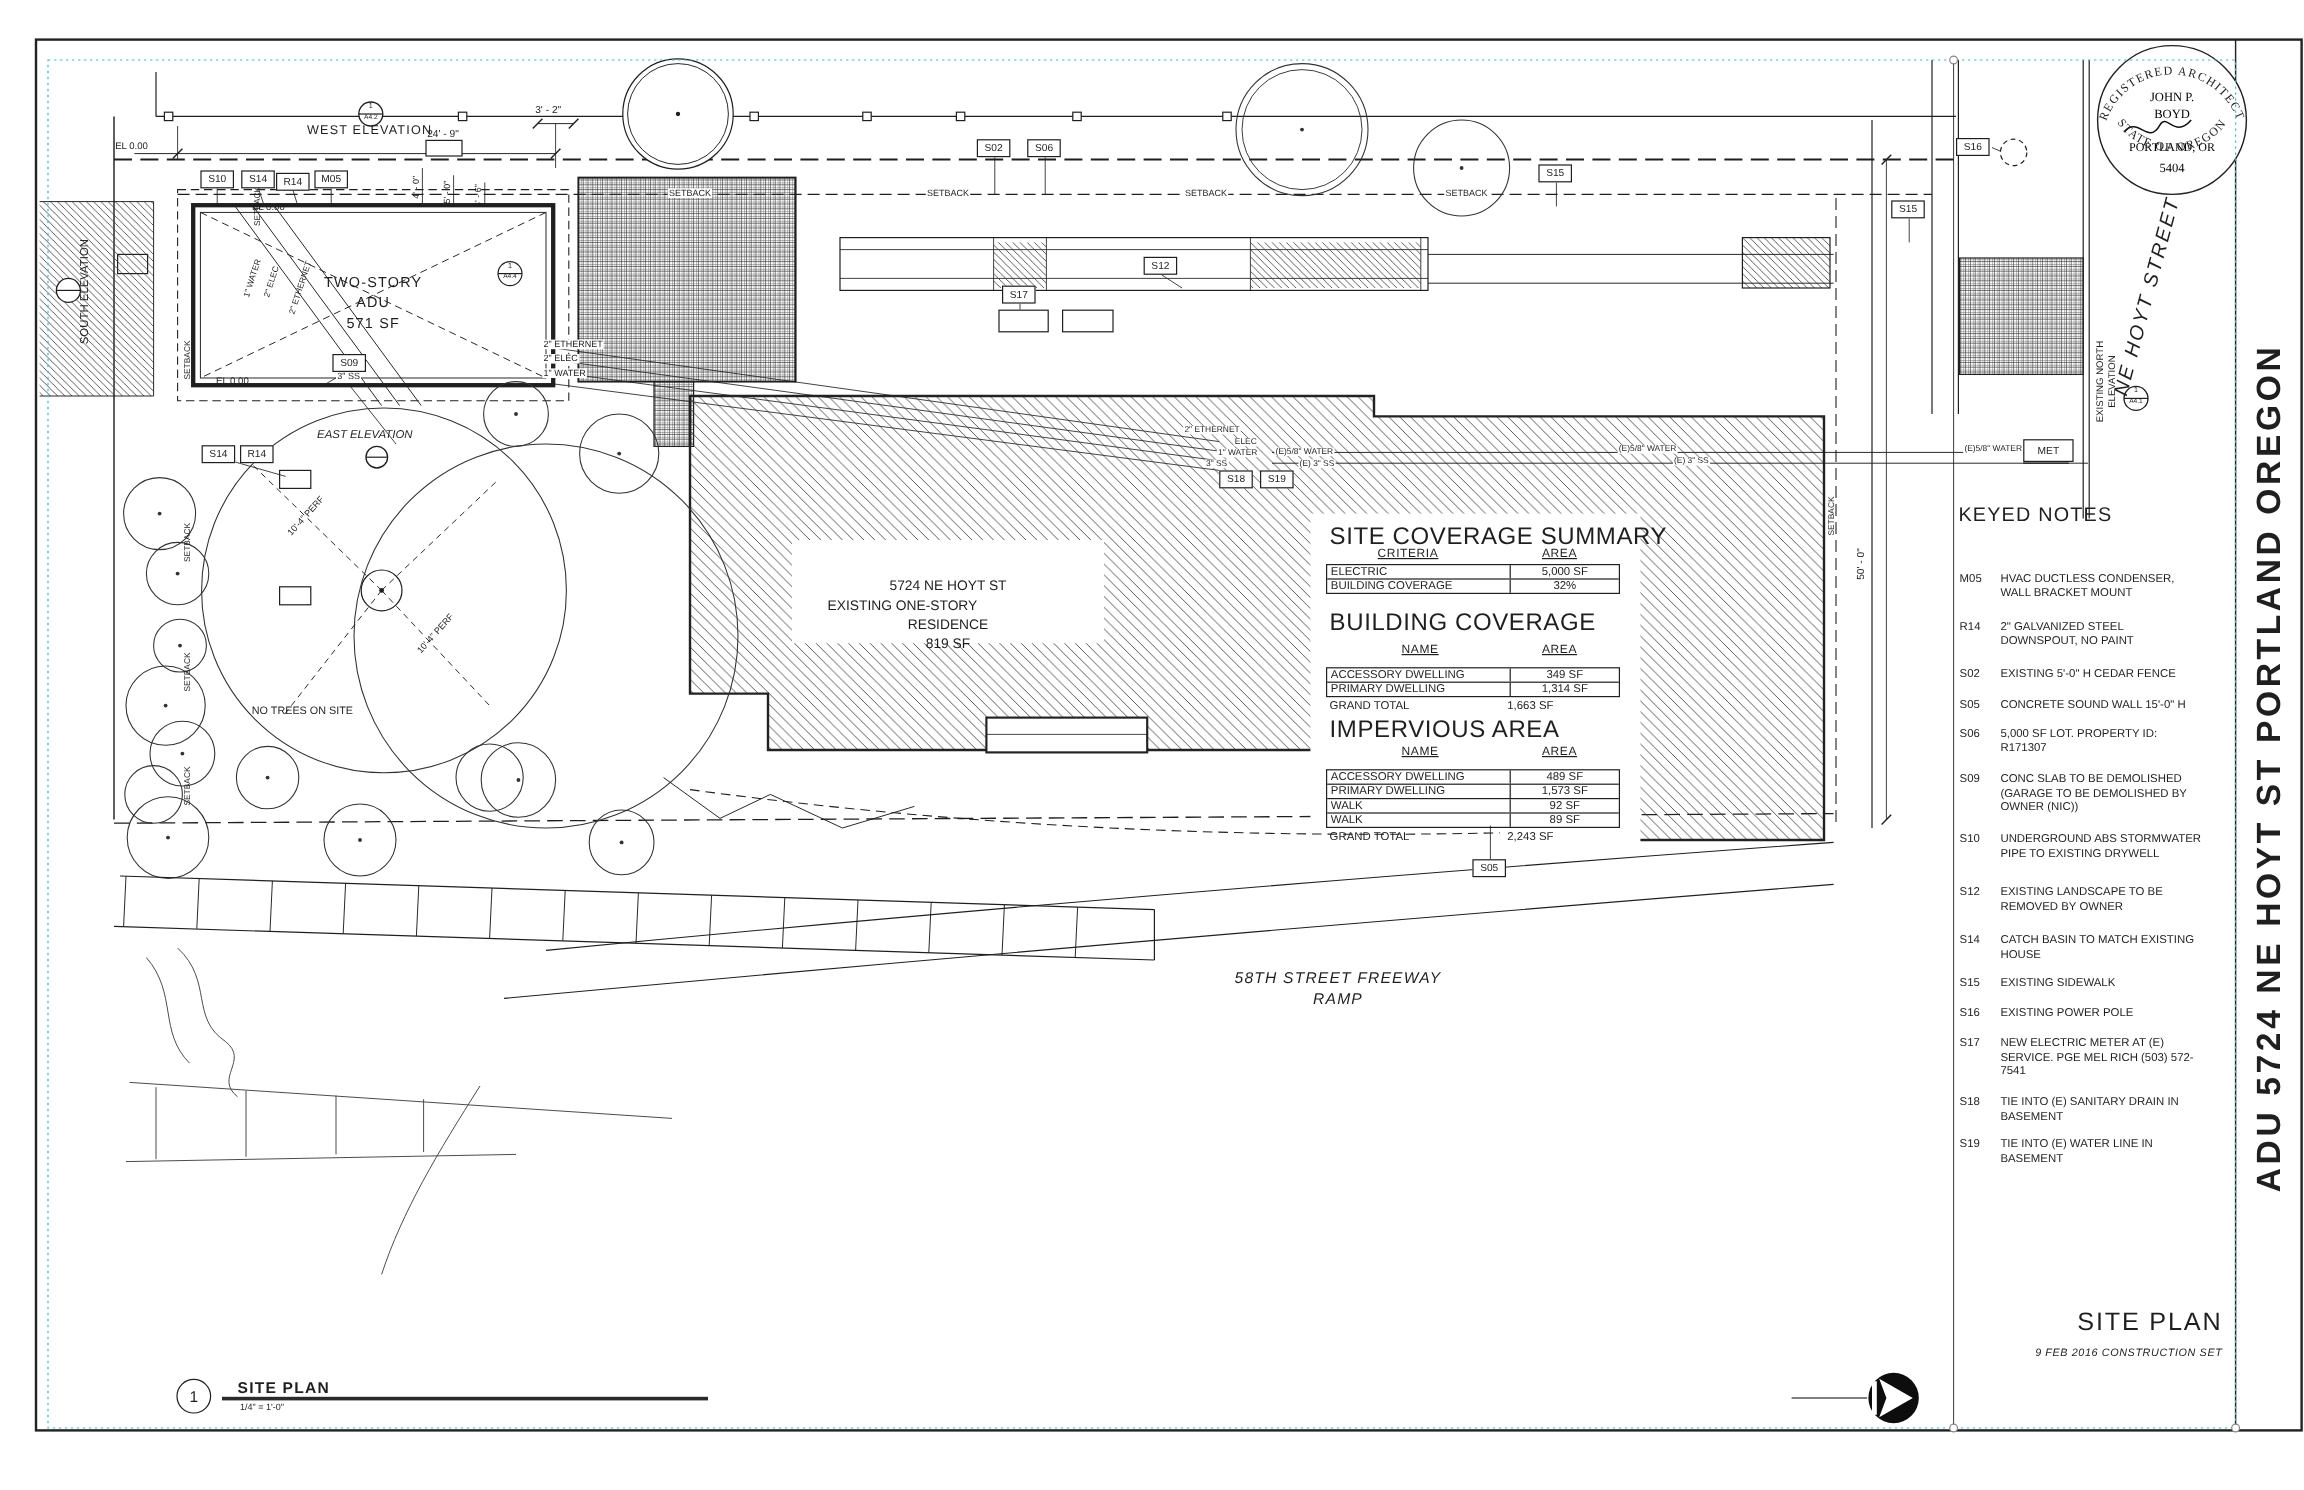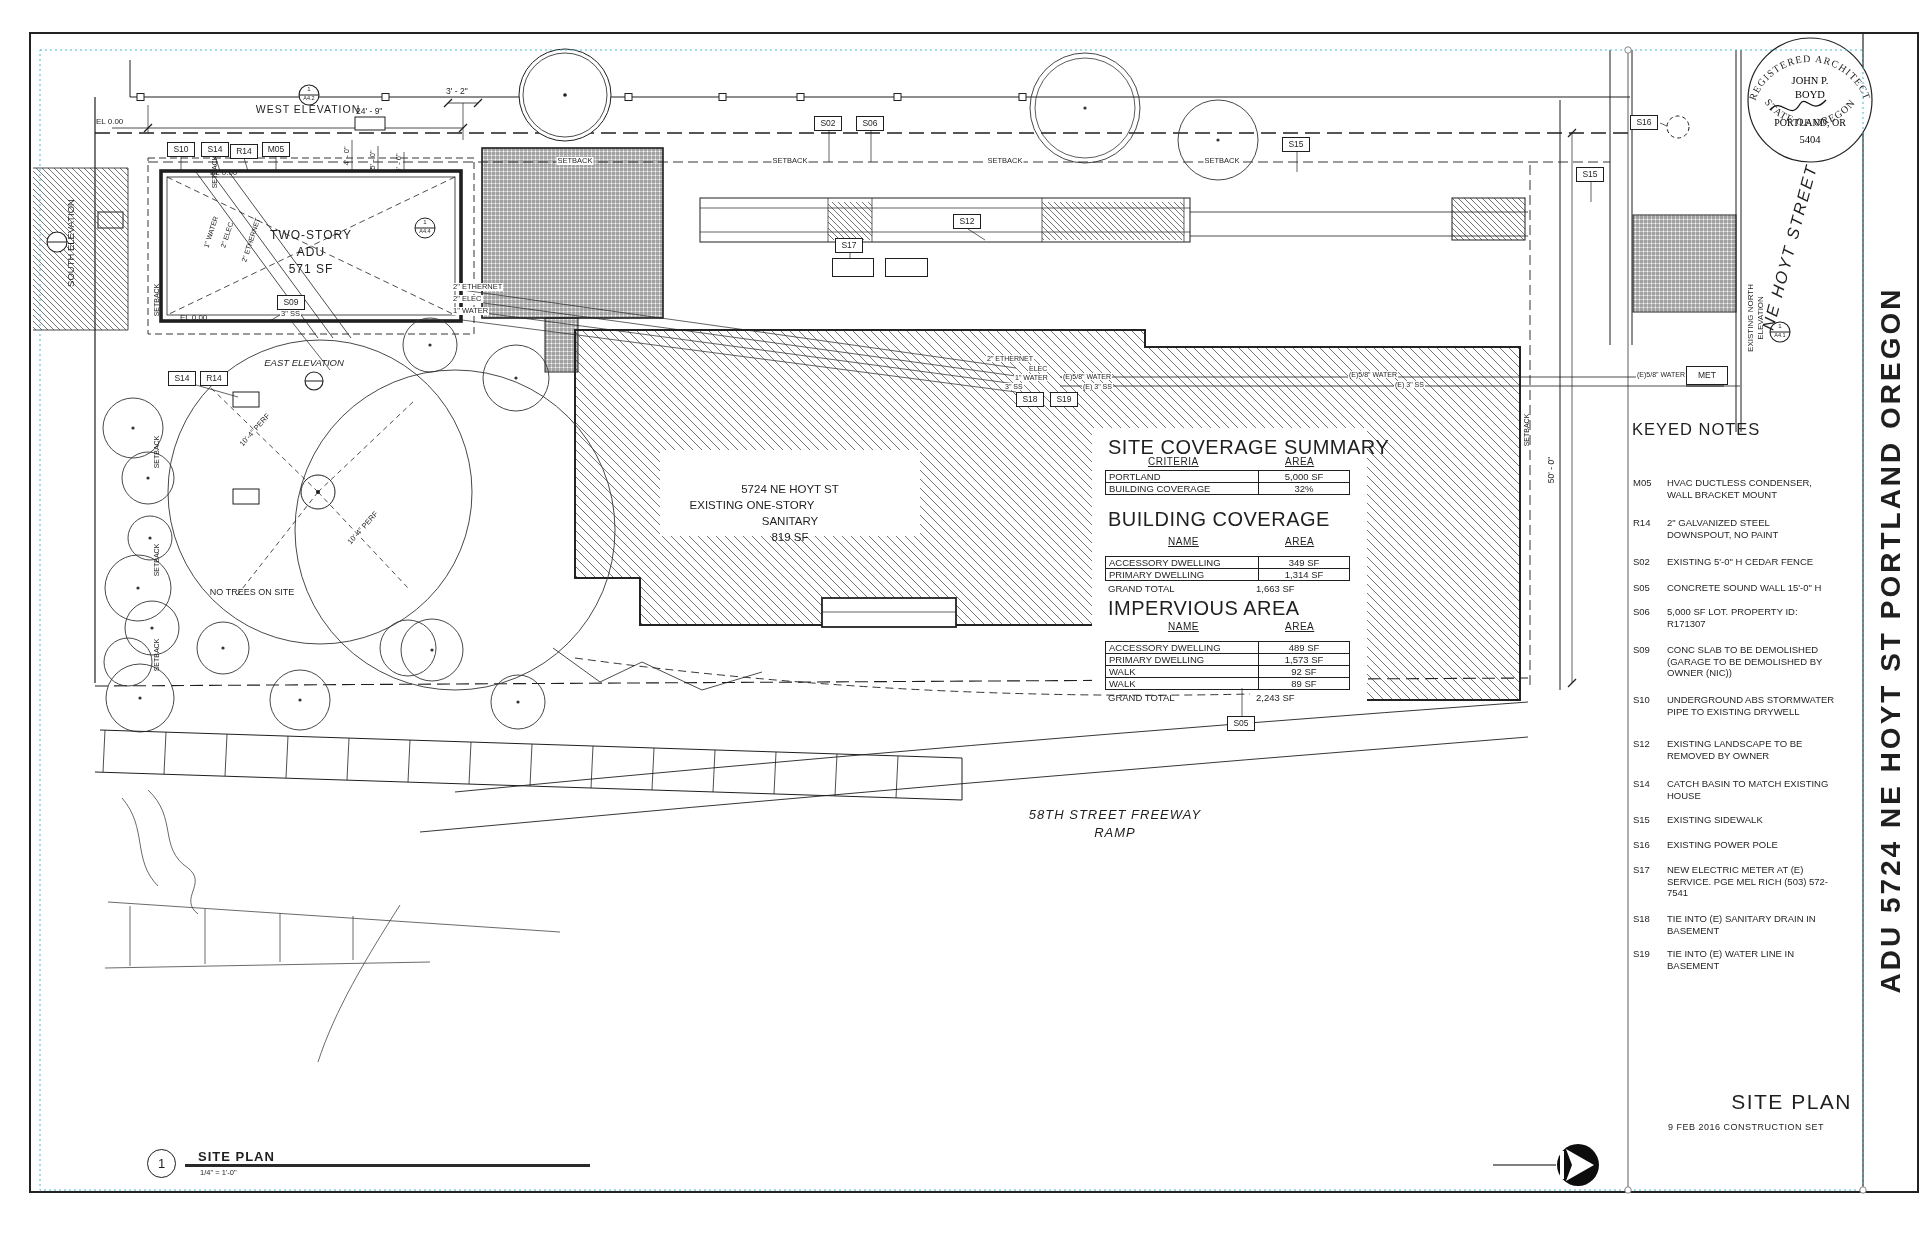--- a/index.html
+++ b/index.html
@@ -25,21 +25,21 @@
   .dc2{width:90px;text-align:center;font-size:9.5px;line-height:11px;}
   .thead{position:absolute;font-size:10px;text-decoration:underline;letter-spacing:0.5px;}
   .theading{position:absolute;font-size:20px;letter-spacing:0.5px;}
   .kn{position:absolute;display:flex;left:1633px;width:202px;}
   .kn-code{width:34px;font-size:9.5px;flex:none;}
   .kn-text{width:168px;font-size:9.5px;line-height:11.5px;white-space:normal;}
   .sheetnum{position:absolute;left:1632px;top:1140px;width:214px;height:48px;background:#0b0b0b;
             color:#fff;font-size:36px;font-weight:bold;text-align:right;padding-right:14px;line-height:48px;}
   .titleblock-title{position:absolute;left:1640px;top:1090px;width:212px;text-align:right;
             font-size:21px;letter-spacing:1.5px;}
-  .titleblock-date{position:absolute;left:1640px;top:1122px;width:212px;text-align:center;font-size:9px;letter-spacing:0.5px;}
+  .titleblock-date{position:absolute;left:1640px;top:1122px;width:212px;text-align:right;font-size:9px;letter-spacing:0.5px;font-style:italic;}
   .projtitle{position:absolute;left:1891px;top:640px;width:820px;transform:translate(-50%,-50%) rotate(-90deg);
             text-align:center;font-size:28px;font-weight:bold;letter-spacing:3px;white-space:nowrap;}
   .dtitle-rule{position:absolute;left:185px;top:1164px;width:405px;height:2.5px;background:#2a2a2a;}
   .dtitle-circle{position:absolute;left:147px;top:1149px;width:27px;height:27px;border:1.5px solid #1f1f1f;
             border-radius:50%;background:#fff;text-align:center;font-size:13px;line-height:27px;}
 </style>
 </head>
 <body>
 
 <div id="sheet">
@@ -331,21 +331,21 @@
 <div class="lbl s7 rot" style="left:157px;top:655px;">SETBACK</div>
 <div class="lbl s7 rot" style="left:215px;top:172px;">SETBACK</div>
 <div class="lbl s7 rot" style="left:1527px;top:430px;">SETBACK</div>
 
 <div class="lbl s12 ctr ls1" style="left:311px;top:229px;">TWO-STORY</div>
 <div class="lbl s12 ctr ls1" style="left:311px;top:246px;">ADU</div>
 <div class="lbl s12 ctr ls1" style="left:311px;top:263px;">571 SF</div>
 
 <div class="lbl s115 ctr" style="left:790px;top:460px;">5724 NE HOYT ST</div>
 <div class="lbl s115 ctr" style="left:752px;top:476px;">EXISTING ONE-STORY</div>
-<div class="lbl s115 ctr" style="left:790px;top:492px;">SANITARY</div>
+<div class="lbl s115 ctr" style="left:790px;top:492px;">RESIDENCE</div>
 <div class="lbl s115 ctr" style="left:790px;top:508px;">819 SF</div>
 
 <div class="lbl s9 ctr" style="left:252px;top:588px;">NO TREES ON SITE</div>
 <div class="lbl s13 it ctr ls1" style="left:1115px;top:808px;">58TH STREET FREEWAY</div>
 <div class="lbl s13 it ctr ls1" style="left:1115px;top:826px;">RAMP</div>
 
 <div class="lbl s7 rot" style="--r:-72deg;left:211px;top:232px;">1" WATER</div>
 <div class="lbl s7 rot" style="--r:-72deg;left:227px;top:235px;">2" ELEC</div>
 <div class="lbl s7 rot" style="--r:-72deg;left:251px;top:240px;">2" ETHERNET</div>
 <div class="lbl s75 wbg" style="left:452px;top:283px;">2" ETHERNET</div>
@@ -384,21 +384,21 @@
 <div class="tag" style="left:1227px;top:716px;">S05</div>
 <div class="tag" style="left:168px;top:371px;">S14</div>
 <div class="tag" style="left:200px;top:371px;">R14</div>
 <div class="tag" style="left:1686px;top:366px;width:36px;height:17px;line-height:16px;">MET</div>
 
 <div class="theading" style="left:1108px;top:436px;">SITE COVERAGE SUMMARY</div>
 <div class="thead" style="left:1148px;top:456px;">CRITERIA</div>
 <div class="thead" style="left:1285px;top:456px;">AREA</div>
 <div class="dtable" style="left:1105px;top:470px;">
   <div class="dtr">
-    <div class="dc1">PORTLAND</div>
+    <div class="dc1">ELECTRIC</div>
     <div class="dc2">5,000 SF</div>
   </div>
   <div class="dtr">
     <div class="dc1">BUILDING COVERAGE</div>
     <div class="dc2">32%</div>
   </div>
 </div>
 
 <div class="theading" style="left:1108px;top:508px;">BUILDING COVERAGE</div>
 <div class="thead" style="left:1168px;top:536px;">NAME</div>

